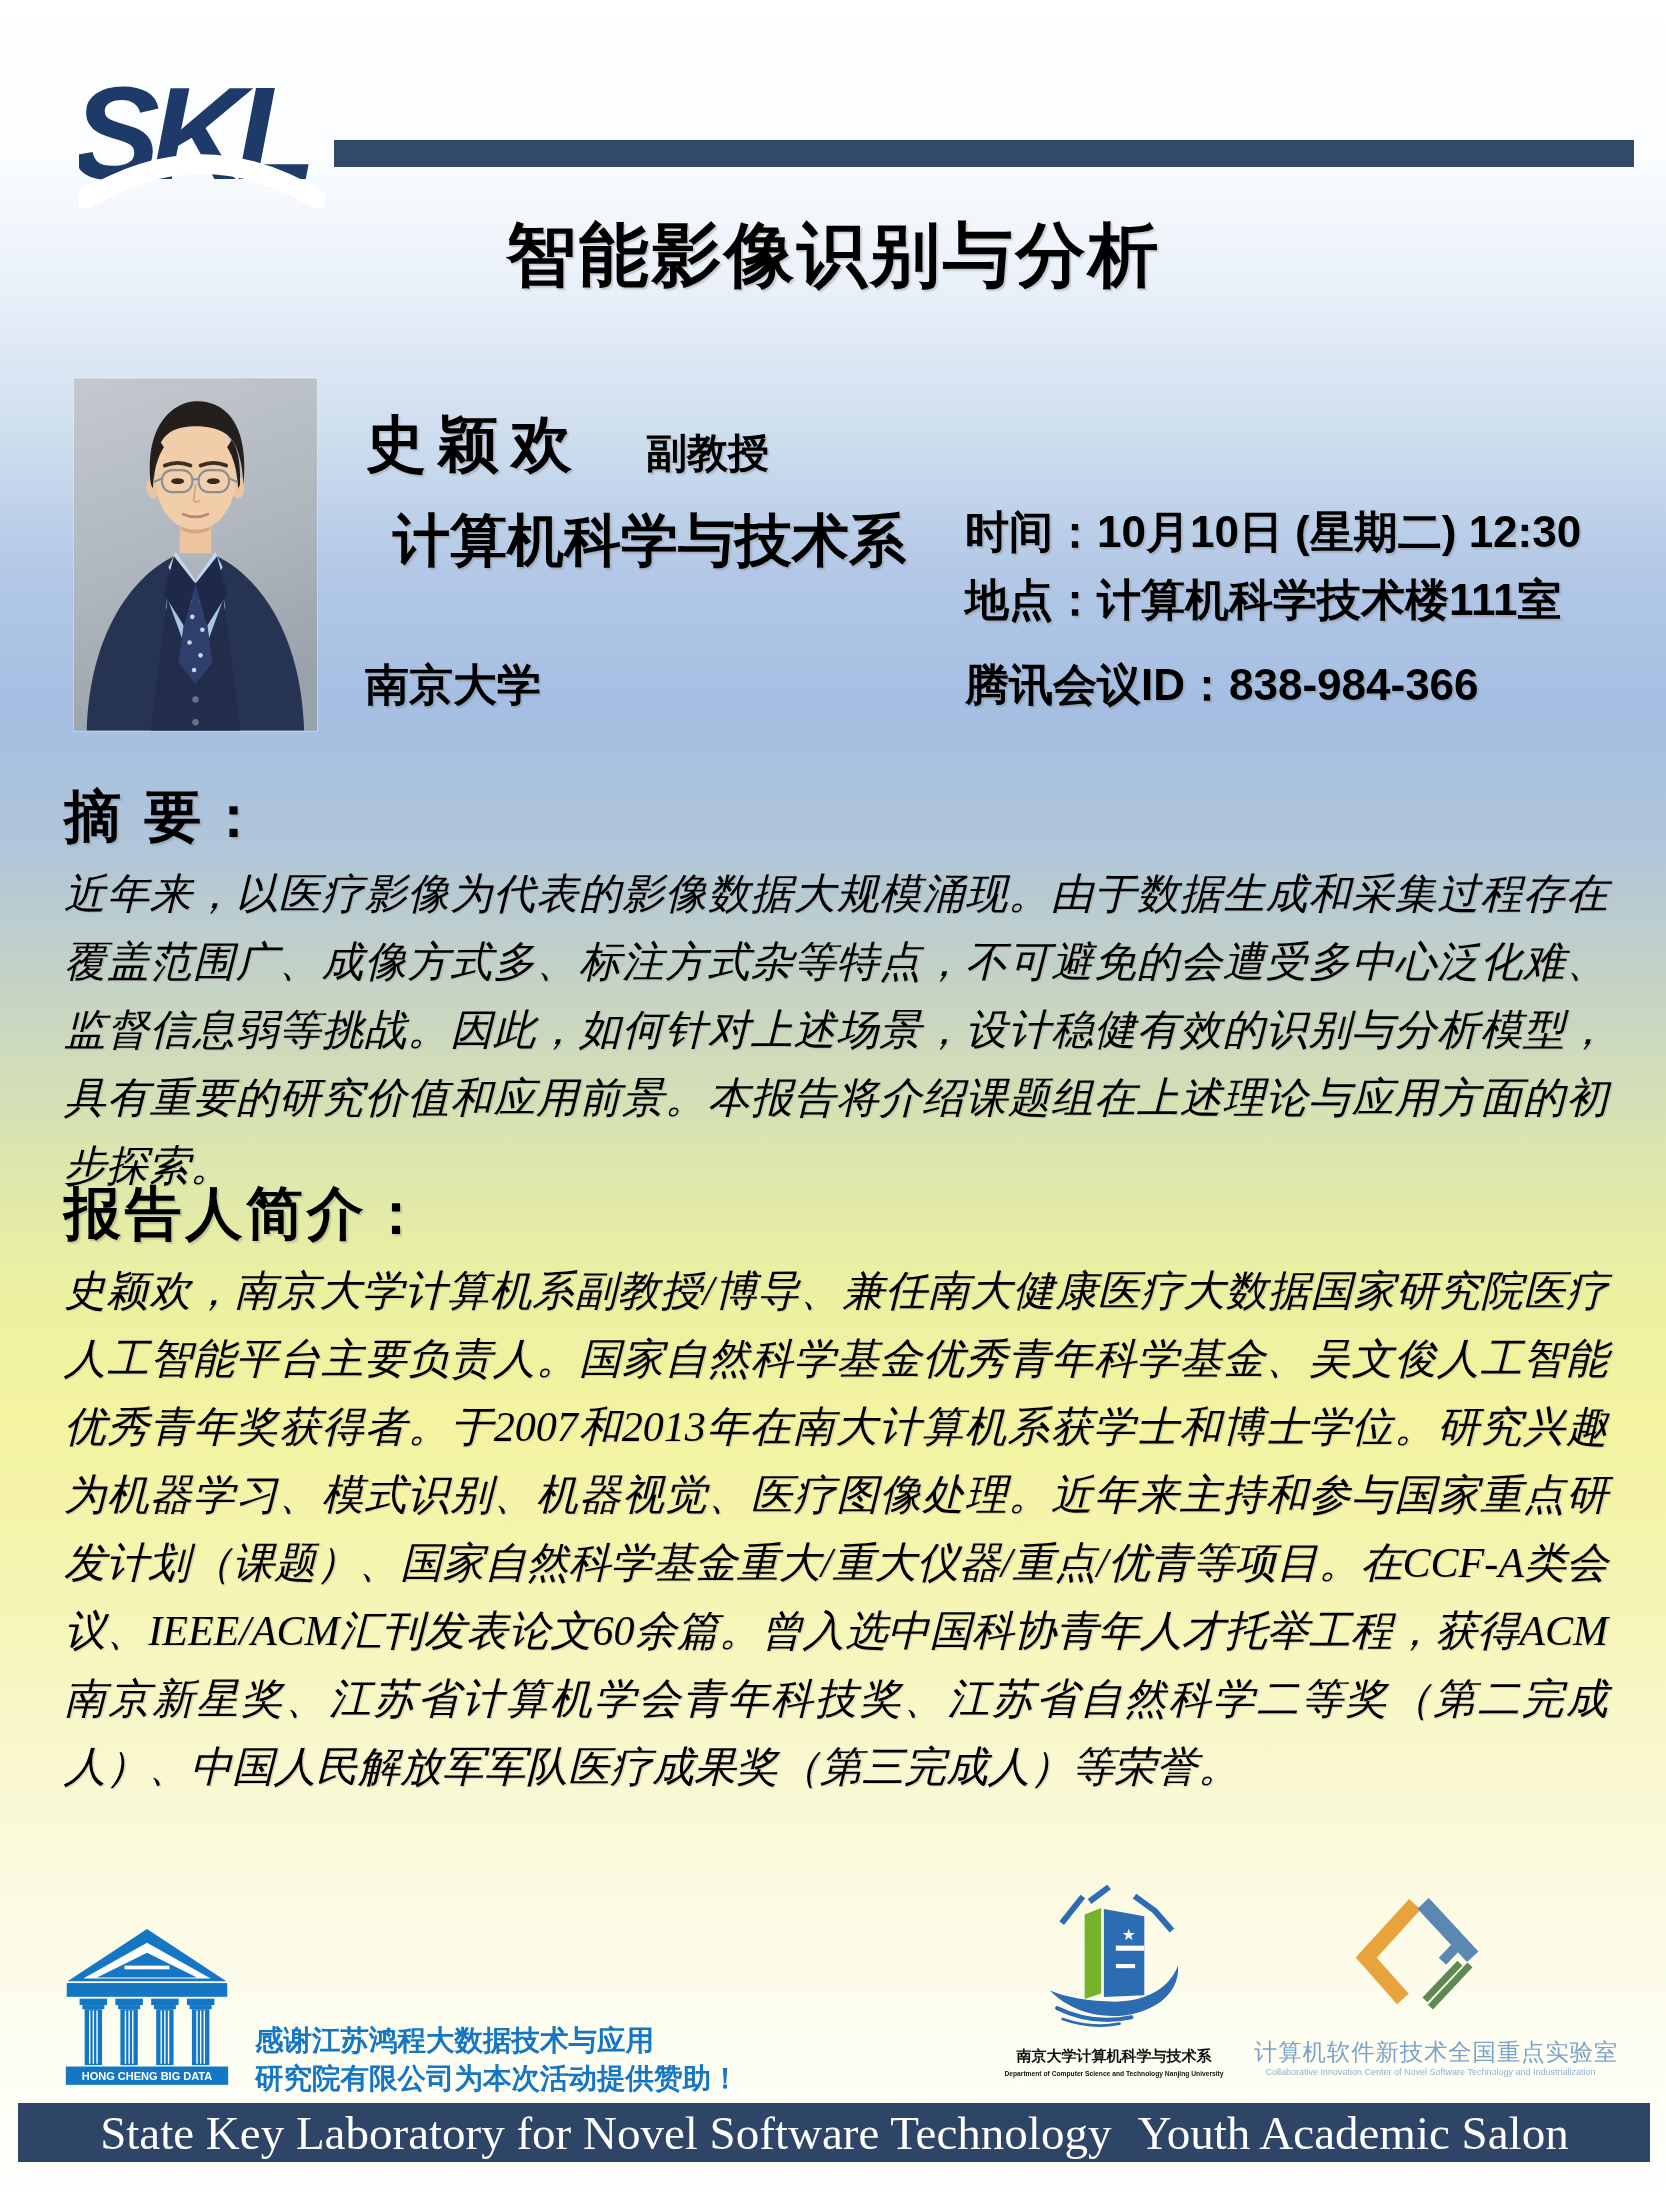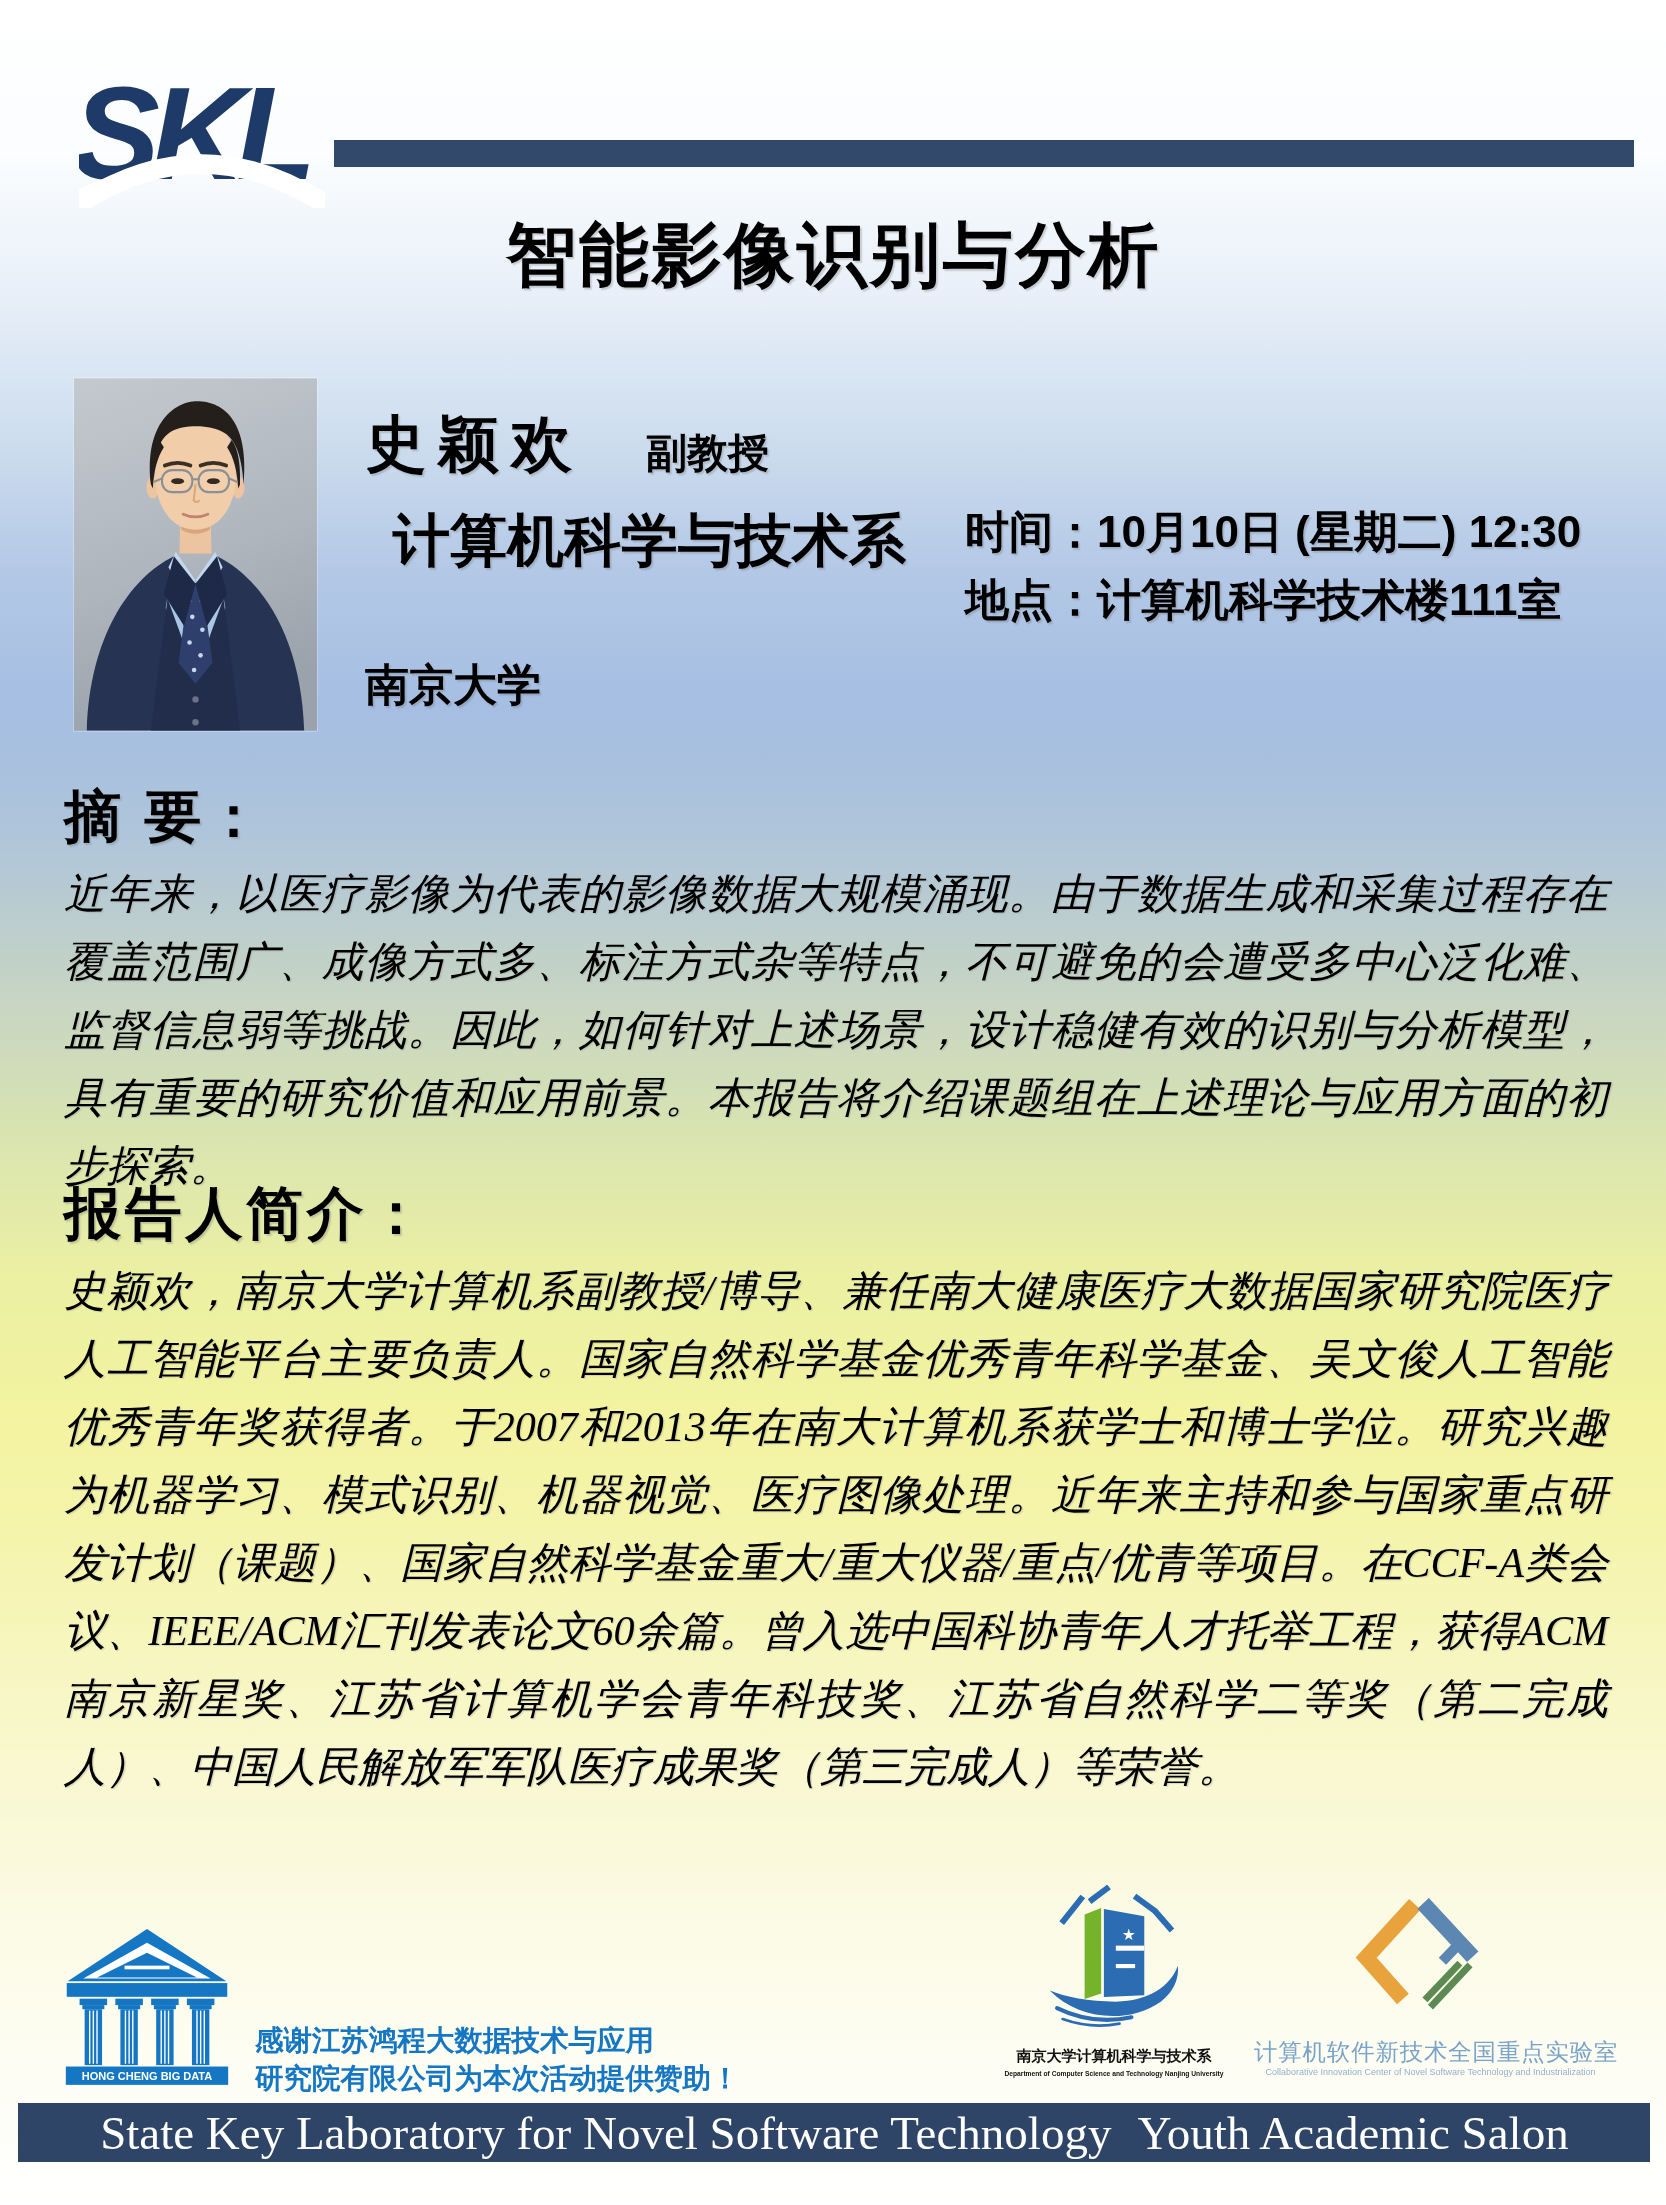--- a/index.html
+++ b/index.html
@@ -127,20 +127,21 @@
     <path d="M 238 296 Q 265 308 292 296" stroke="#bd8470" stroke-width="6" fill="none" stroke-linecap="round"></path>
   </svg>
 
   <div class="abs spk-name">史颖欢</div>
   <div class="abs hei spk-rank">副教授</div>
   <div class="abs hei spk-dept">计算机科学与技术系</div>
   <div class="abs hei spk-univ">南京大学</div>
 
   <div class="abs hei ev-time">时间：10月10日 (星期二) 12:30</div>
   <div class="abs hei ev-loc">地点：计算机科学技术楼111室</div>
+  <div class="abs hei ev-meet">腾讯会议ID：838-984-366</div>
 
   <div class="abs hei sec-head abstract-head">摘 要：</div>
   <div class="abs hei sec-head bio-head">报告人简介：</div>
 
   <div class="abs kai bodytext abstract-body">近年来，以医疗影像为代表的影像数据大规模涌现。由于数据生成和采集过程存在覆盖范围广、成像方式多、标注方式杂等特点，不可避免的会遭受多中心泛化难、监督信息弱等挑战。因此，如何针对上述场景，设计稳健有效的识别与分析模型，具有重要的研究价值和应用前景。本报告将介绍课题组在上述理论与应用方面的初步探索。</div>
   <div class="abs kai bodytext bio-body">史颖欢，南京大学计算机系副教授/博导、兼任南大健康医疗大数据国家研究院医疗人工智能平台主要负责人。国家自然科学基金优秀青年科学基金、吴文俊人工智能优秀青年奖获得者。于2007和2013年在南大计算机系获学士和博士学位。研究兴趣为机器学习、模式识别、机器视觉、医疗图像处理。近年来主持和参与国家重点研发计划（课题）、国家自然科学基金重大/重大仪器/重点/优青等项目。在CCF-A类会议、IEEE/ACM汇刊发表论文60余篇。曾入选中国科协青年人才托举工程，获得ACM南京新星奖、江苏省计算机学会青年科技奖、江苏省自然科学二等奖（第二完成人）、中国人民解放军军队医疗成果奖（第三完成人）等荣誉。</div>
 
   <svg class="abs" style="left:64px; top:1926px;" width="166" height="160" viewBox="0 0 362 348">
     <g fill="#1577C4">
       <polygon points="181,6 354,120 8,120"></polygon>

